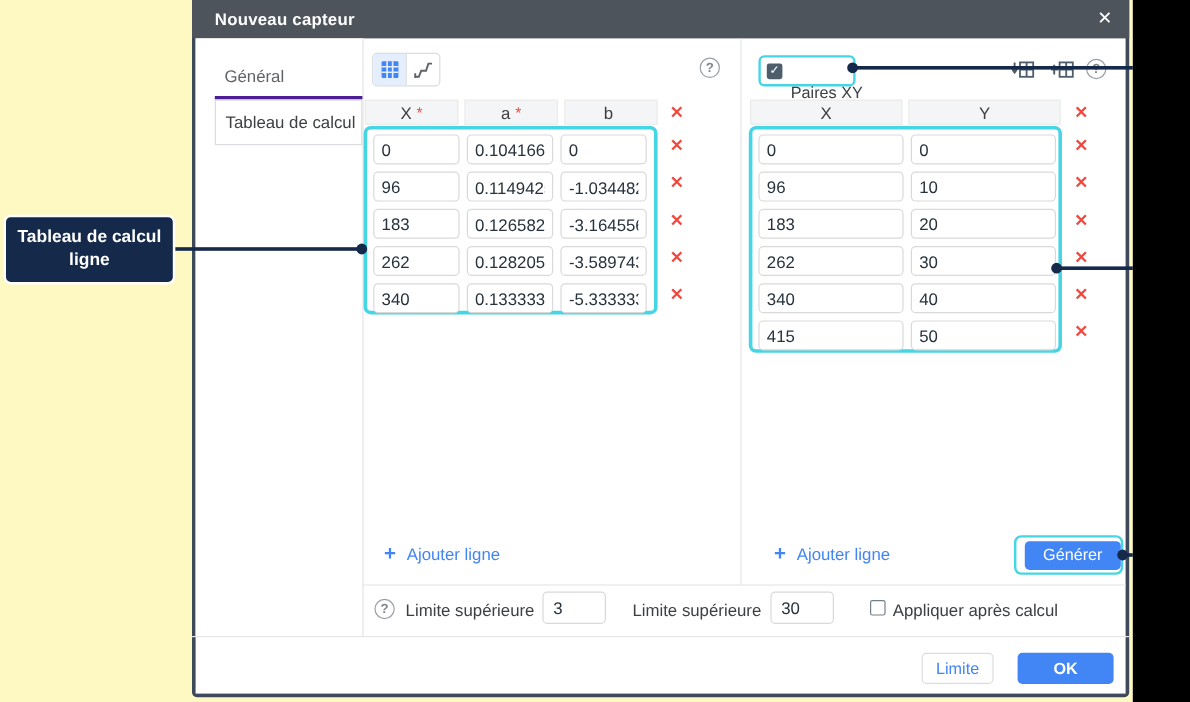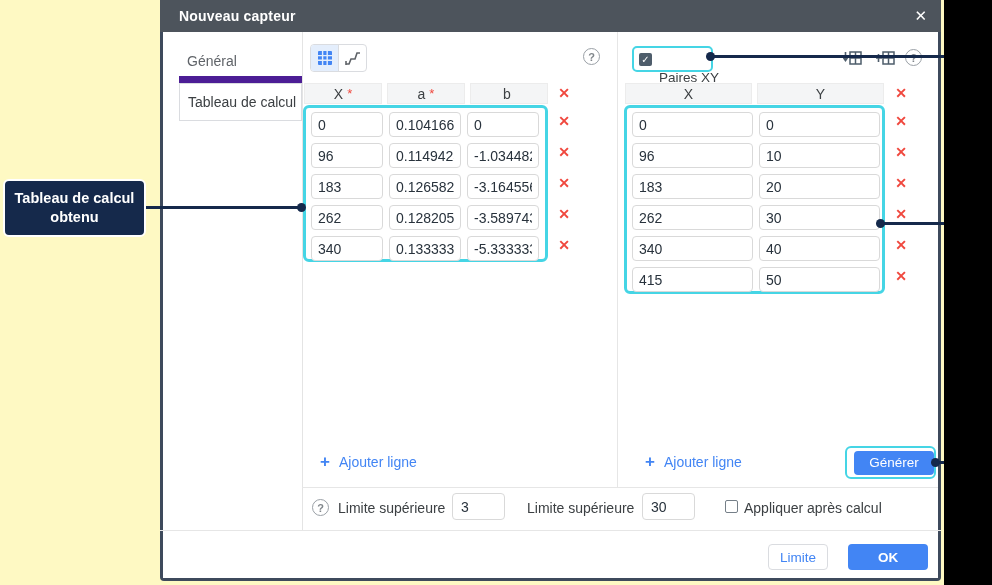--- a/index.html
+++ b/index.html
@@ -10,21 +10,21 @@
   
   .dialog{position:absolute;left:160px;top:0;width:781px;height:581px;background:#3e4a5c;border-radius:0 0 4px 4px;}
   .dialog-inner{position:absolute;left:3px;top:0;right:3px;bottom:3px;background:#fff;}
   .titlebar{position:absolute;left:0;top:0;width:100%;height:32px;background:#4d545c;display:flex;align-items:center;}
   .title{color:#fff;font-size:14px;margin-left:19px;font-weight:bold;letter-spacing:.2px;}
   .close{position:absolute;right:14px;top:6px;color:#fff;font-size:15px;cursor:pointer;line-height:20px;}
 
   
   .sidebar{position:absolute;left:3px;top:32px;width:139px;height:498px;background:#fff;border-right:1px solid #e4e4e4;}
   .side-item{position:absolute;left:16px;right:0;height:38px;display:flex;align-items:center;
-             font-size:14px;color:#5f6368;padding-left:8px;box-sizing:border-box;border-bottom:7px solid #4c1d95;cursor:pointer;}
+             font-size:14px;color:#5f6368;padding-left:8px;box-sizing:border-box;border-bottom:3px solid #4c1d95;cursor:pointer;}
   .side-item.sel{border:1px solid #dadce0;color:#3c4043;background:#fff;}
 
   .vdiv{position:absolute;left:457px;top:32px;width:1px;height:455px;background:#e6e6e6;}
   .hdiv1{position:absolute;left:142px;top:487px;width:636px;height:1px;background:#e6e6e6;}
   .hdiv2{position:absolute;left:0px;top:530px;width:100%;height:1px;background:#e6e6e6;}
 
   
   .toggle{position:absolute;left:150px;top:44px;display:flex;border:1px solid #dadce0;border-radius:4px;overflow:hidden;background:#fff;}
   .tbtn{width:27px;height:26px;display:flex;align-items:center;justify-content:center;cursor:pointer;}
   .tbtn.sel{background:#e4eefc;}
@@ -246,21 +246,21 @@
     <input class="binput" style="left: 482px;" value="30">
     <span class="chk off abs" style="left:560px;top:500px"></span>
     <span class="blabel" style="left:584px">Appliquer après calcul</span>
 
     <button class="btn-cancel">Limite</button>
     <button class="btn-ok">OK</button>
   </div>
 
   <div class="callout">
     <div>Tableau de calcul</div>
-    <div>obtenu</div>
+    <div>ligne</div>
   </div>
   <div class="conn" style="left:146px;top:206px;width:158px"></div>
   <div class="dot" style="left:297px;top:203px"></div>
 
   <div class="conn" style="left:711px;top:55px;width:251px"></div>
   <div class="dot" style="left:706px;top:52px"></div>
   <div class="badge" style="left:960px;top:40px">1</div>
 
   <div class="conn" style="left:879px;top:222px;width:83px"></div>
   <div class="dot" style="left:876px;top:219px"></div>

